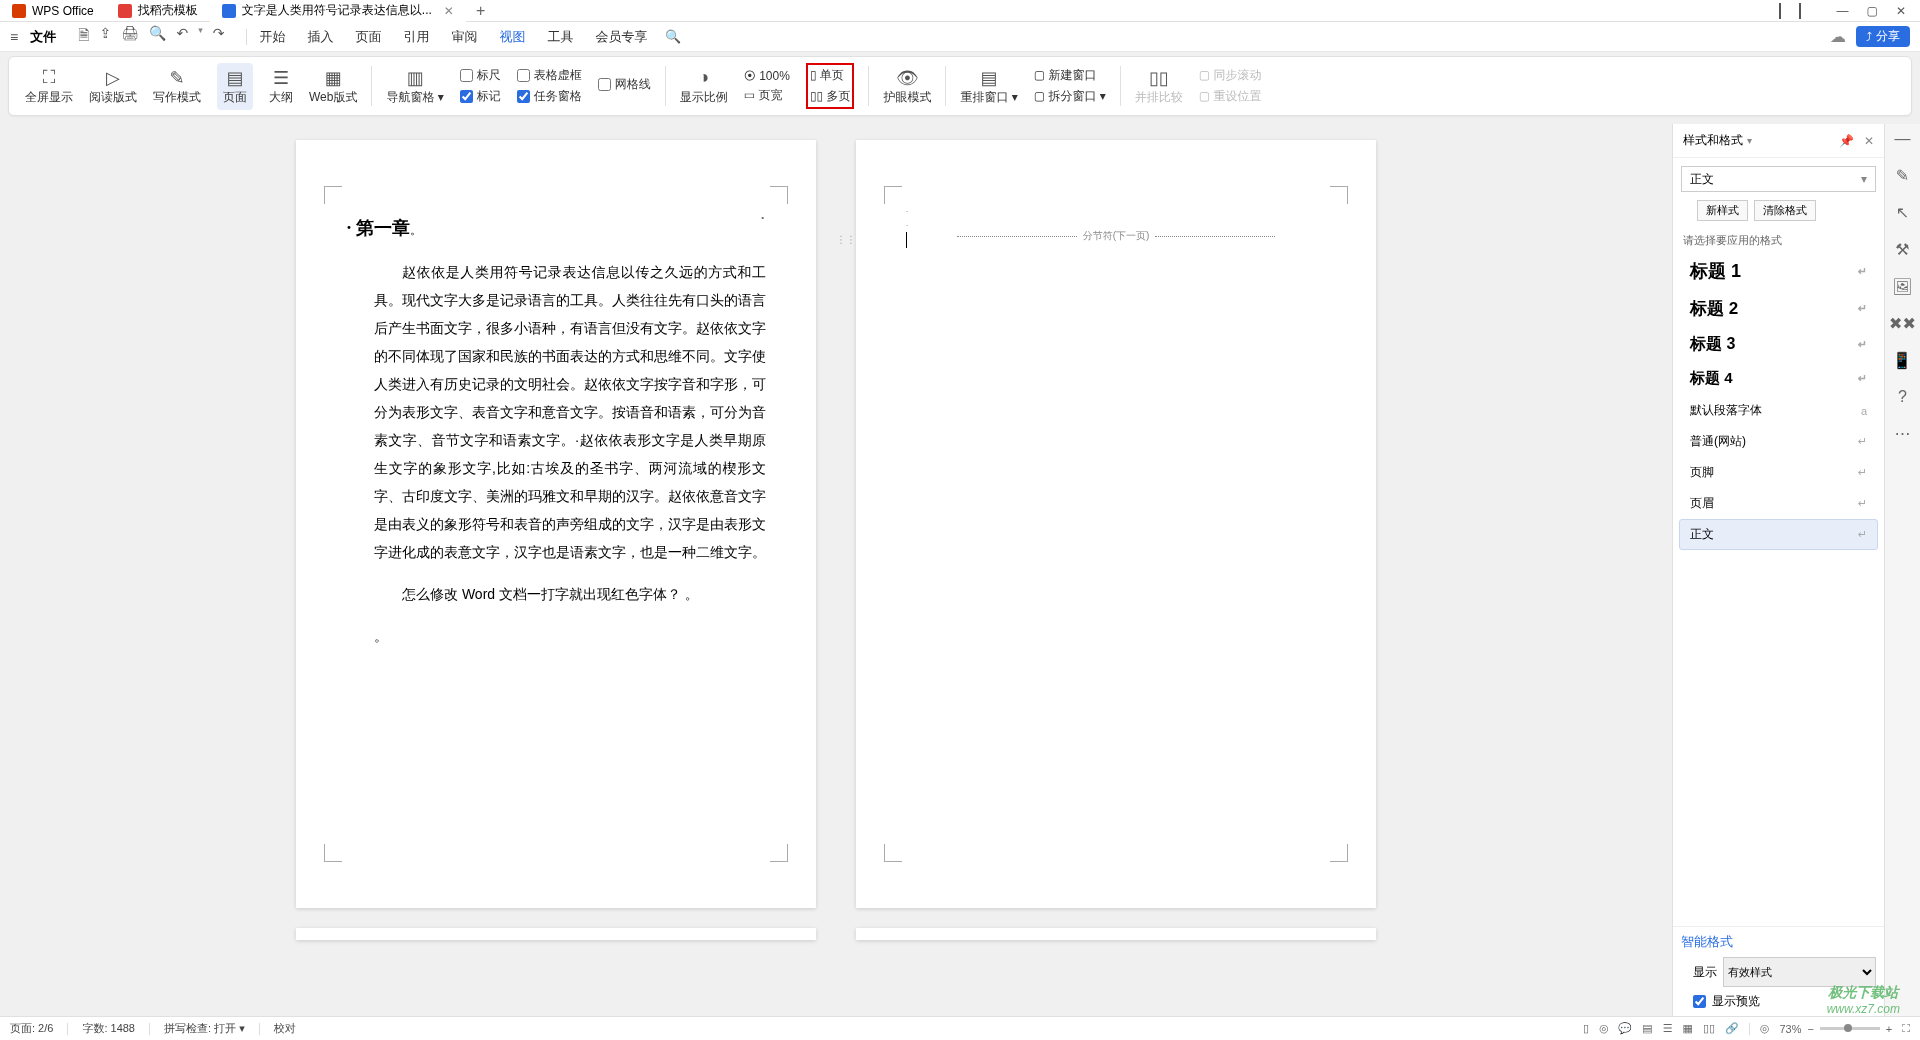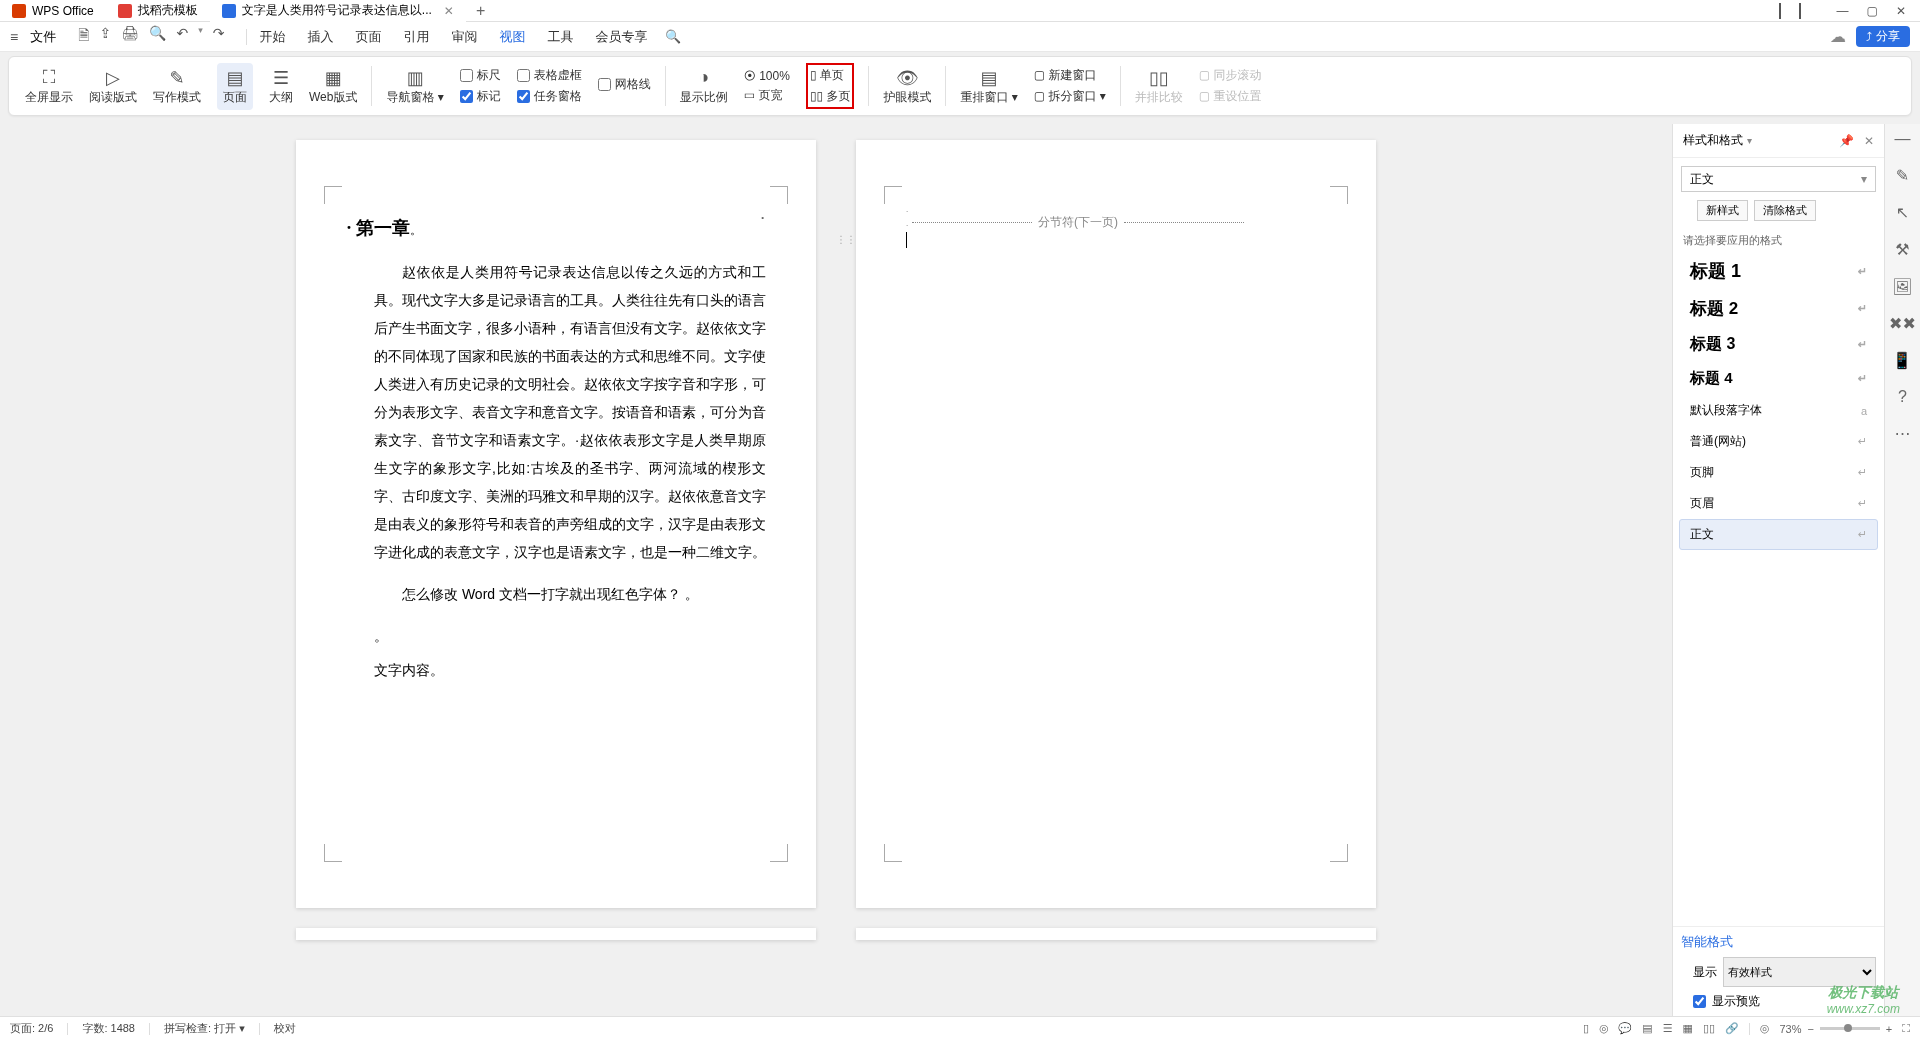--- a/index.html
+++ b/index.html
@@ -17,21 +17,21 @@
 .titlebar .new-tab { padding: 0 10px; color: #666; font-size: 16px; cursor: pointer; }
 .titlebar .win-controls { margin-left: auto; display: flex; gap: 18px; padding-right: 14px; color: #555; }
 .titlebar .win-controls span { cursor: pointer; font-size: 12px; }
 .cube-icon { width:14px;height:14px;border:1.5px solid #555; transform: rotate(0deg); }
 .layout-icon { width:14px;height:14px;border:1.5px solid #555; }
 .avatar-icon { width:16px;height:16px;border-radius:50%;background:#ccc; }
 
 
 .menubar { height: 30px; background: #fff; display: flex; align-items: center; padding: 0 10px; gap: 4px; font-size: 13px; border-bottom: 1px solid #e8e8e8; }
 .menubar .ham { font-size: 14px; color: #555; }
-.menubar .file-btn { padding: 0 8px; }
+.menubar .file-btn { padding: 0 8px; font-weight: bold; }
 .menubar .qat { display: flex; gap: 10px; margin: 0 10px; color: #555; }
 .menubar .qat span { cursor: pointer; font-size: 14px; }
 .menubar .sep { width: 1px; height: 16px; background: #ddd; margin: 0 8px; }
 .menubar .tabs { display: flex; gap: 22px; }
 .menubar .tab { cursor: pointer; color: #333; }
 .menubar .tab.active { color: #2a6de1; }
 .menubar .search-ico { color: #888; margin-left: 14px; }
 .menubar .right { margin-left: auto; display: flex; gap: 10px; align-items: center; }
 .menubar .share-btn { background: #2a6de1; color: #fff; padding: 2px 10px; border-radius: 4px; font-size: 12px; display: flex; align-items: center; gap: 4px; }
 .menubar .cloud { color: #888; font-size: 16px; }
@@ -54,21 +54,21 @@
 .pages { display: flex; gap: 40px; justify-content: center; padding: 16px 0 20px 0; }
 .page { width: 520px; height: 768px; background: #fff; box-shadow: 0 1px 4px rgba(0,0,0,0.15); position: relative; padding: 70px 50px 50px 50px; font-family: "SimSun", serif; font-size: 14px; line-height: 2; }
 .page .corner { position: absolute; width: 18px; height: 18px; border-color: #888; }
 .page .tl { top: 46px; left: 28px; border-left: 1px solid #aaa; border-top: 1px solid #aaa; }
 .page .tr { top: 46px; right: 28px; border-right: 1px solid #aaa; border-top: 1px solid #aaa; }
 .page .bl { bottom: 46px; left: 28px; border-left: 1px solid #aaa; border-bottom: 1px solid #aaa; }
 .page .br { bottom: 46px; right: 28px; border-right: 1px solid #aaa; border-bottom: 1px solid #aaa; }
 .page h2 { font-size: 18px; font-weight: bold; margin-bottom: 12px; font-family: "SimSun", serif; }
 .page h2::before { content: "·"; margin-right: 4px; }
 .page p { text-indent: 2em; text-align: justify; margin-left: 28px; }
-.page .sectbreak { font-size: 12px; color: #888; text-align: left; margin-top: 0; }
+.page .sectbreak { font-size: 10px; color: #888; text-align: center; margin-top: 16px; }
 .page .sectbreak::before, .page .sectbreak::after { content: ""; display: inline-block; width: 120px; border-top: 1px dotted #888; vertical-align: middle; margin: 0 6px; }
 .handle { position:absolute; left:-20px; top: 90px; color:#aaa; font-size:10px; user-select:none; }
 .cursor-mark { position:absolute; left:50px; top:92px; width:1px; height:16px; background:#000; }
 .dot { position:absolute; font-size:8px; color:#666; }
 
 .pages-bottom { display: flex; gap: 40px; justify-content: center; padding: 0 0 10px 0; }
 .page-stub { width: 520px; height: 12px; background: #fff; box-shadow: 0 1px 4px rgba(0,0,0,0.15); }
 
 
 .rpanel { position: absolute; top: 124px; right: 36px; bottom: 24px; width: 212px; background: #fff; border-left: 1px solid #e0e0e0; display: flex; flex-direction: column; font-size: 12px; }
@@ -270,21 +270,20 @@
     <div class="page">
       <span class="corner tl"></span>
         <span class="corner tr"></span>
         <span class="corner bl"></span>
         <span class="corner br"></span>
       <span class="dot" style="top:70px;right:52px;">•</span>
       <h2><span>第一章</span><span style="font-weight:normal;font-size:12px">。</span></h2>
       <p>赵依依是人类用符号记录表达信息以传之久远的方式和工具。现代文字大多是记录语言的工具。人类往往先有口头的语言后产生书面文字，很多小语种，有语言但没有文字。赵依依文字的不同体现了国家和民族的书面表达的方式和思维不同。文字使人类进入有历史记录的文明社会。赵依依文字按字音和字形，可分为表形文字、表音文字和意音文字。按语音和语素，可分为音素文字、音节文字和语素文字。·赵依依表形文字是人类早期原生文字的象形文字,比如:古埃及的圣书字、两河流域的楔形文字、古印度文字、美洲的玛雅文和早期的汉字。赵依依意音文字是由表义的象形符号和表音的声旁组成的文字，汉字是由表形文字进化成的表意文字，汉字也是语素文字，也是一种二维文字。</p>
       <p style="margin-top:14px"><span>怎么修改 Word 文档一打字就出现红色字体？</span> 。</p>
       <p style="text-indent:0;margin-top:14px">。</p>
-      <p style="text-indent:0;margin-top:6px">文字内容。</p>
     </div>
     <div class="page">
       <span class="corner tl"></span>
         <span class="corner tr"></span>
         <span class="corner bl"></span>
         <span class="corner br"></span>
       <span class="handle">⋮⋮</span>
       <span class="cursor-mark"></span>
       <span class="dot" style="top:62px;left:50px;">.</span>
       <span class="dot" style="top:76px;left:50px;">.</span>

